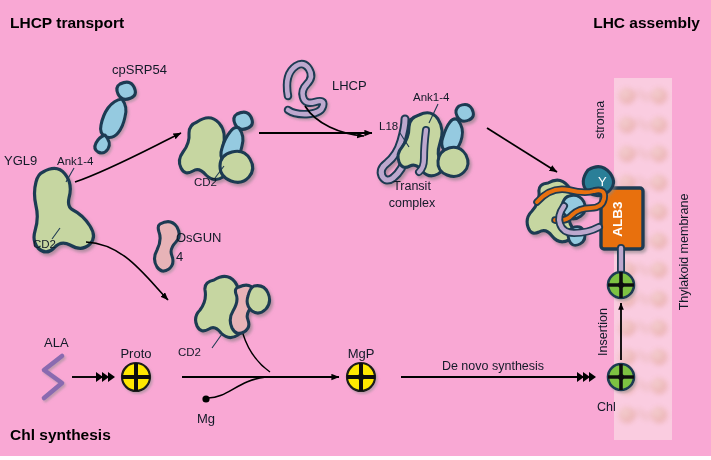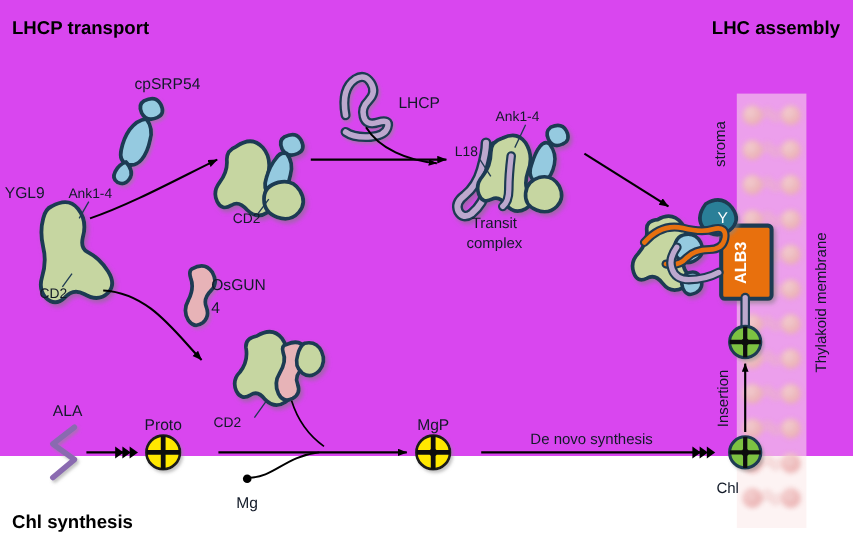--- a/index.html
+++ b/index.html
@@ -1,18 +1,18 @@
 <!DOCTYPE html>
 <html><head>
 <meta charset="utf-8">
 <style>
   html,body{margin:0;padding:0;background:#ffffff;}
   body{width:711px;height:460px;overflow:hidden;
        font-family:"Liberation Sans","DejaVu Sans",sans-serif;}
-  #stage{position:relative;width:711px;height:380px;background:#d946ef;}
+  #stage{position:relative;width:711px;height:456px;background:#f9a8d4;}
   #svgroot{position:absolute;left:0;top:0;width:711px;height:460px;}
   .ttl{font-weight:bold;font-size:15.5px;fill:#000;}
   .lbl{font-size:13px;fill:#121a28;}
   .lbl-sm{font-size:11.5px;fill:#121a28;}
   .lbl-md{font-size:12.5px;fill:#121a28;}
   .alb{font-size:13.5px;font-weight:bold;fill:#ffffff;}
   .ysym{font-size:13px;fill:#ffffff;}
 </style>
 </head>
 <body>

